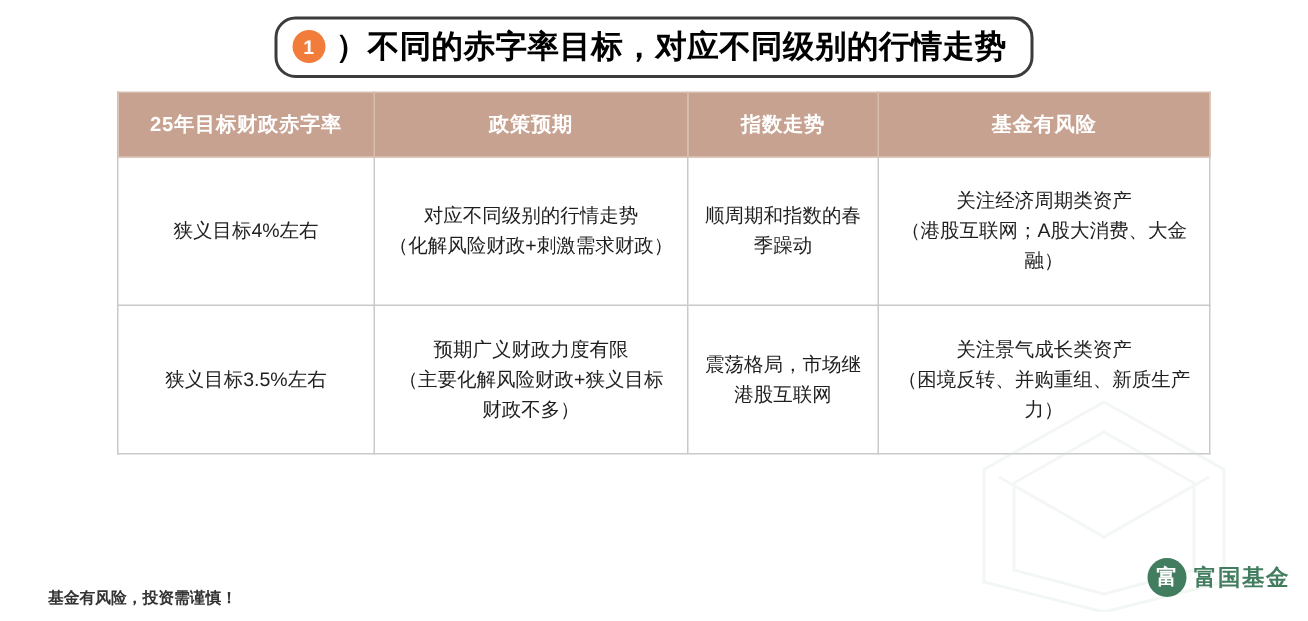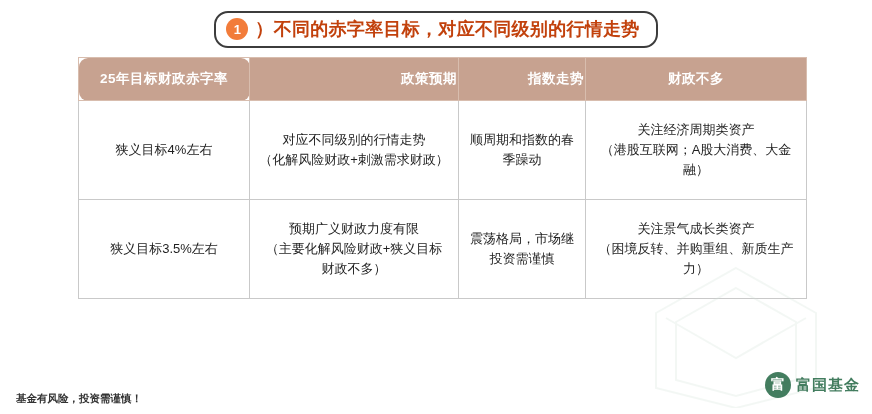--- a/index.html
+++ b/index.html
@@ -48,23 +48,23 @@
     background: #f27c3a;
     color: #ffffff;
     font-size: 13px;
     font-weight: bold;
     display: flex;
     align-items: center;
     justify-content: center;
     flex: none;
   }
   .title-text {
-    font-size: 18px;
-    font-weight: bold;
-    color: #c2410c;
+    font-size: 21px;
+    font-weight: bold;
+    color: #000000;
     letter-spacing: 0.3px;
     white-space: nowrap;
   }
 
   .table-wrap {
     margin: 9px auto 0 auto;
     width: 716px;
   }
   table.main-table {
     width: 100%;
@@ -84,30 +84,30 @@
   table.main-table td {
     border: 1px solid #c9c9c9;
     font-size: 13px;
     color: #1f1f1f;
     text-align: center;
     vertical-align: middle;
     padding: 8px 6px;
     line-height: 1.55;
     height: 82px;
   }
-  .col-1 { width: 168px; border-radius: 9px; }
-  .col-2 { width: 206px; text-align: right; }
-  .col-3 { width: 124px; text-align: right; }
+  .col-1 { width: 168px; }
+  .col-2 { width: 206px; }
+  .col-3 { width: 124px; }
   .col-4 { width: 218px; }
 
   td .line { display: block; }
 
   .footnote {
     position: absolute;
-    left: 16px;
+    left: 32px;
     bottom: 8px;
     font-size: 10.5px;
     color: #333333;
     font-weight: bold;
     text-align: right;
   }
 
   .wm-logo {
     position: absolute;
     right: 12px;
@@ -154,21 +154,21 @@
   </div>
 </div>
 
 <div class="table-wrap">
   <table class="main-table">
     <thead>
       <tr>
         <th class="col-1">25年目标财政赤字率</th>
         <th class="col-2">政策预期</th>
         <th class="col-3">指数走势</th>
-        <th class="col-4">财政不多</th>
+        <th class="col-4">基金有风险</th>
       </tr>
     </thead>
     <tbody>
       <tr>
         <td>狭义目标4%左右</td>
         <td>
           <span class="line">对应不同级别的行情走势</span>
           <span class="line">（化解风险财政+刺激需求财政）</span>
         </td>
         <td>
@@ -182,21 +182,21 @@
       </tr>
       <tr>
         <td>狭义目标3.5%左右</td>
         <td>
           <span class="line">预期广义财政力度有限</span>
           <span class="line">（主要化解风险财政+狭义目标</span>
           <span class="line">财政不多）</span>
         </td>
         <td>
           <span class="line">震荡格局，市场继</span>
-          <span class="line">投资需谨慎</span>
+          <span class="line">港股互联网</span>
         </td>
         <td>
           <span class="line">关注景气成长类资产</span>
           <span class="line">（困境反转、并购重组、新质生产力）</span>
         </td>
       </tr>
     </tbody>
   </table>
 </div>
 

